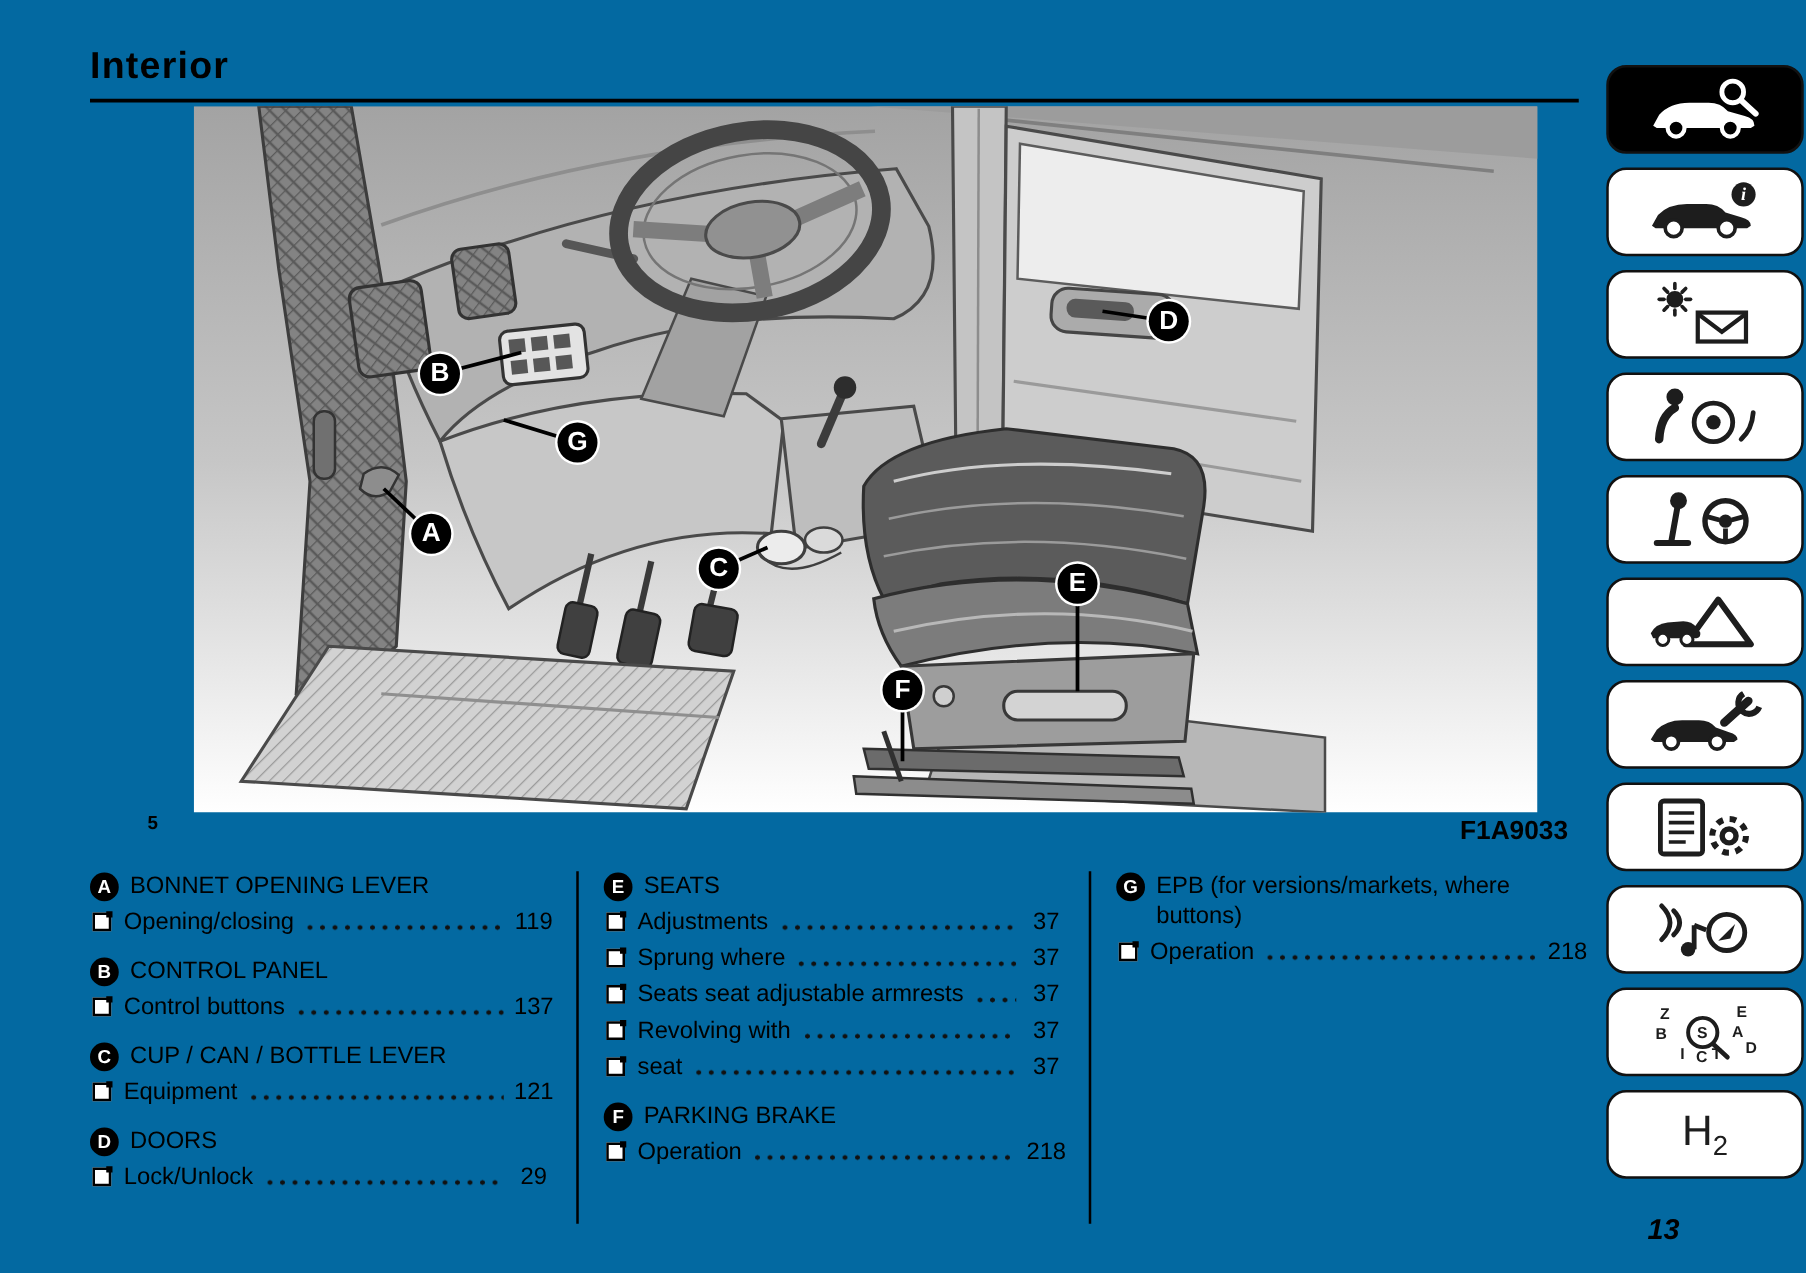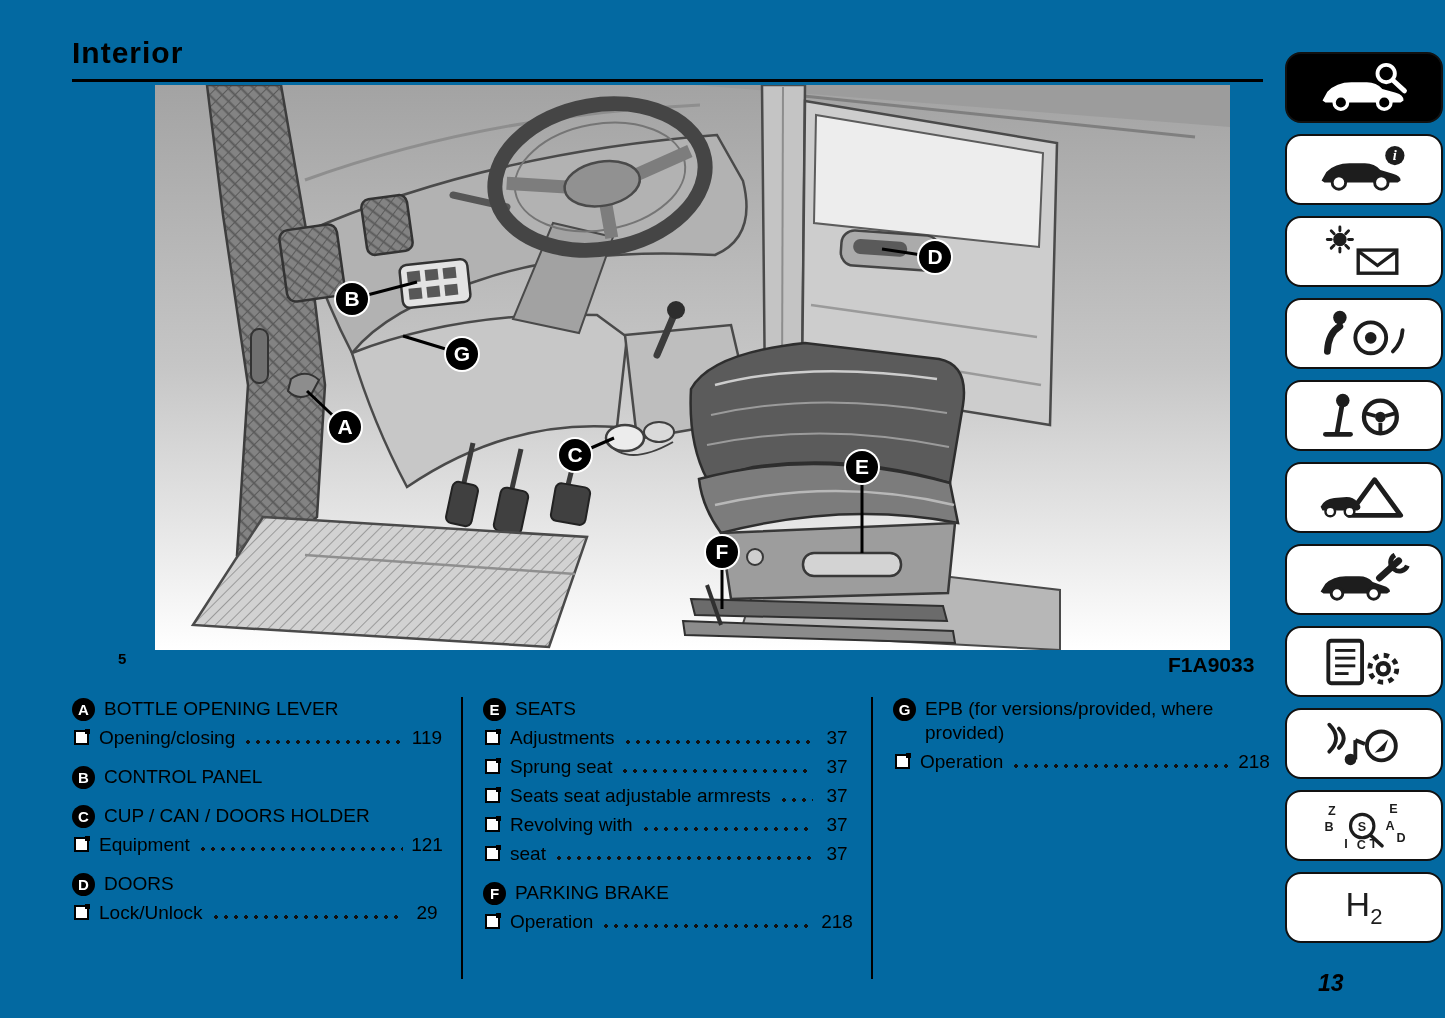--- a/index.html
+++ b/index.html
@@ -207,39 +207,45 @@
 
   <div class="fig-num">5</div>
   <div class="fig-code">F1A9033</div>
 
   <div class="index">
 
     <div class="col1">
       <div class="entry">
         <div class="entry-heading">
           <span class="badge-sm">A</span>
-          <span>BOTTLE OPENING LEVER</span>
+          <span>BONNET OPENING LEVER</span>
         </div>
         <div class="entry-item">
           <span class="sq"></span>
           <span>Opening/closing</span>
           <span class="leader"></span>
           <span class="pg">119</span>
         </div>
       </div>
       <div class="entry">
         <div class="entry-heading">
           <span class="badge-sm">B</span>
           <span>CONTROL PANEL</span>
         </div>
+        <div class="entry-item">
+          <span class="sq"></span>
+          <span>Control buttons</span>
+          <span class="leader"></span>
+          <span class="pg">137</span>
+        </div>
       </div>
       <div class="entry">
         <div class="entry-heading">
           <span class="badge-sm">C</span>
-          <span>CUP / CAN / DOORS HOLDER</span>
+          <span>CUP / CAN / BOTTLE LEVER</span>
         </div>
         <div class="entry-item">
           <span class="sq"></span>
           <span>Equipment</span>
           <span class="leader"></span>
           <span class="pg">121</span>
         </div>
       </div>
       <div class="entry">
         <div class="entry-heading">
@@ -264,21 +270,21 @@
           <span>SEATS</span>
         </div>
         <div class="entry-item">
           <span class="sq"></span>
           <span>Adjustments</span>
           <span class="leader"></span>
           <span class="pg">37</span>
         </div>
         <div class="entry-item">
           <span class="sq"></span>
-          <span>Sprung seat</span>
+          <span>Sprung where</span>
           <span class="leader"></span>
           <span class="pg">37</span>
         </div>
         <div class="entry-item">
           <span class="sq"></span>
           <span>Seats seat adjustable armrests</span>
           <span class="leader"></span>
           <span class="pg">37</span>
         </div>
         <div class="entry-item">
@@ -307,21 +313,21 @@
         </div>
       </div>
     </div>
 
     <div class="vdiv"></div>
 
     <div class="col3">
       <div class="entry">
         <div class="entry-heading">
           <span class="badge-sm">G</span>
-          <span>EPB (for versions/provided, where provided)</span>
+          <span>EPB (for versions/markets, where buttons)</span>
         </div>
         <div class="entry-item">
           <span class="sq"></span>
           <span>Operation</span>
           <span class="leader"></span>
           <span class="pg">218</span>
         </div>
       </div>
     </div>
 

